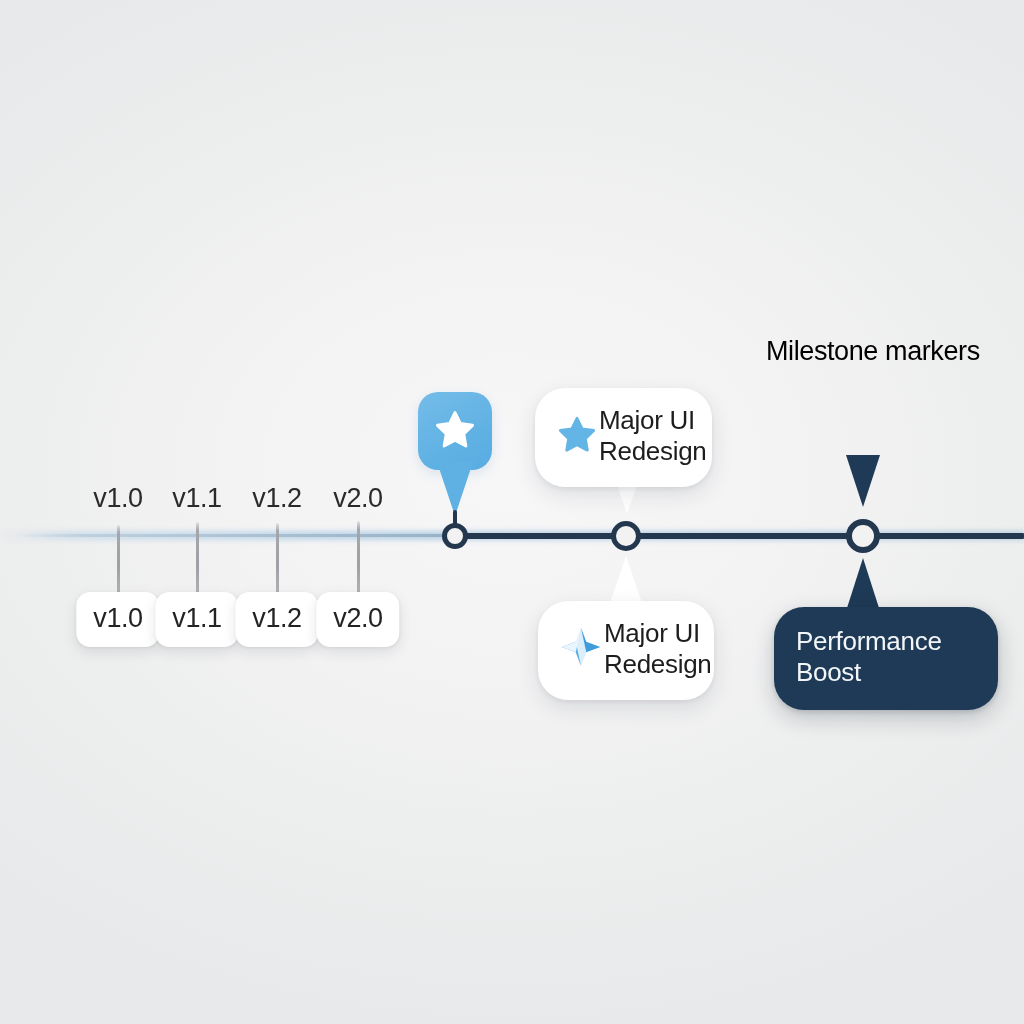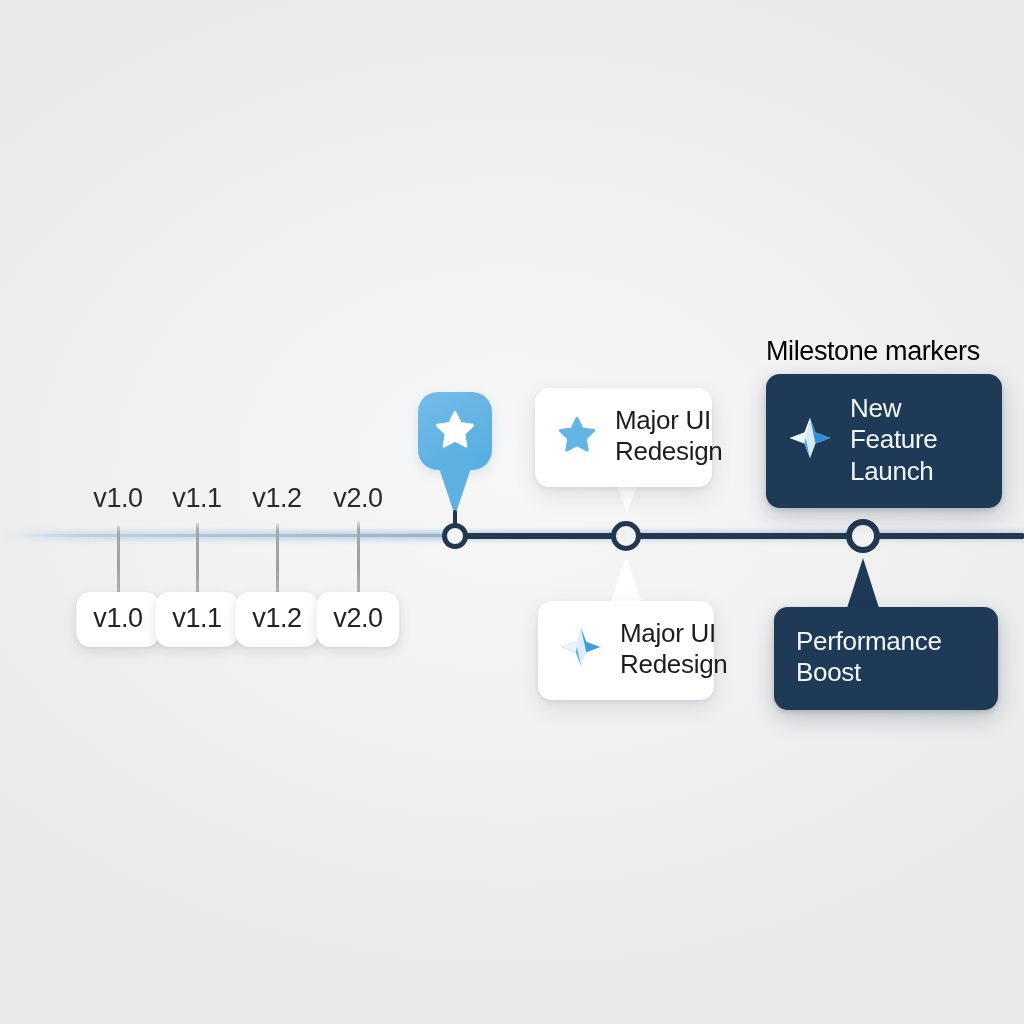--- a/index.html
+++ b/index.html
@@ -141,24 +141,24 @@
     width: 0;
     height: 0;
     border-left: 18px solid transparent;
     border-right: 18px solid transparent;
     border-top: 54px solid #5fb1e3;
   }
 
   
   .callout {
     position: absolute;
-    border-radius: 14px;
+    border-radius: 30px;
     display: flex;
     align-items: center;
-    gap: 18px;
+    gap: 2px;
     box-sizing: border-box;
   }
   .callout-light {
     background: #ffffff;
     color: #1d1d1f;
     box-shadow: 0 8px 22px rgba(25,35,50,0.11), 0 2px 5px rgba(25,35,50,0.07);
     padding: 17px 22px 19px 22px;
   }
   .callout-dark {
     background: #1e3a56;
@@ -271,31 +271,19 @@
         <path d="M24 2 L18 18 L2 24 L18 30 Z" fill="#eaf5fd"></path>
       </svg>
     </span>
     <span class="callout-text">Major UI
 Redesign</span>
   </div>
 
   <div class="section-heading" style="left:766px; top:336px;">Milestone markers</div>
 
   <div class="tail tail-down-dark" style="left:846px; top:455px;"></div>
-  <div class="callout callout-dark" style="left:766px; top:374px; width:236px;">
-    <span class="icon-slot">
-      <svg width="44" height="44" viewBox="0 0 48 48">
-        <path d="M24 2 L30 18 L46 24 L30 30 L24 46 L18 30 L2 24 L18 18 Z" fill="#d8eafa"></path>
-        <path d="M24 2 L30 18 L46 24 L30 30 Z" fill="#2f8fd2"></path>
-        <path d="M24 46 L18 30 L2 24 L18 18 Z" fill="#4ea6e0"></path>
-        <path d="M24 2 L18 18 L2 24 L18 30 Z" fill="#f0f8ff"></path>
-      </svg>
-    </span>
-    <span class="callout-text">New Feature
-Launch</span>
-  </div>
 
   <div class="tail tail-up-dark" style="left:847px; top:558px;"></div>
   <div class="callout callout-dark" style="left:774px; top:607px; width:224px; justify-content:center;">
     <span class="callout-text">Performance Boost</span>
   </div>
 
 </div>
 
 </body></html>

